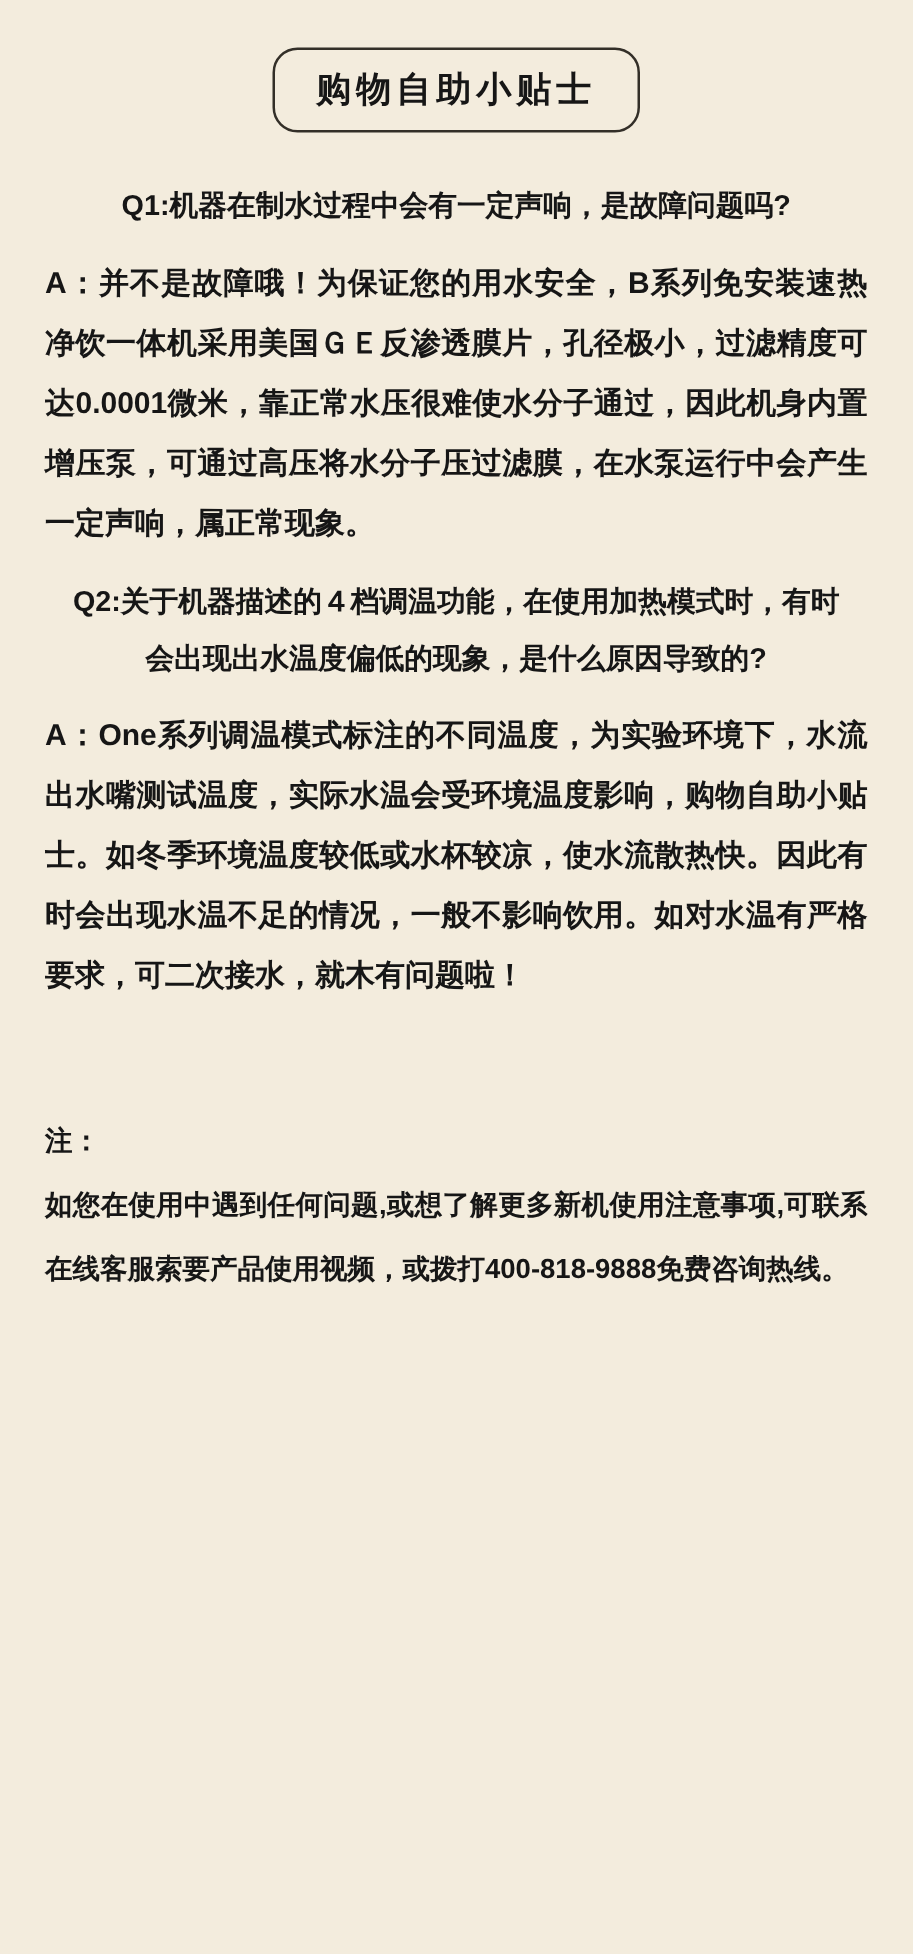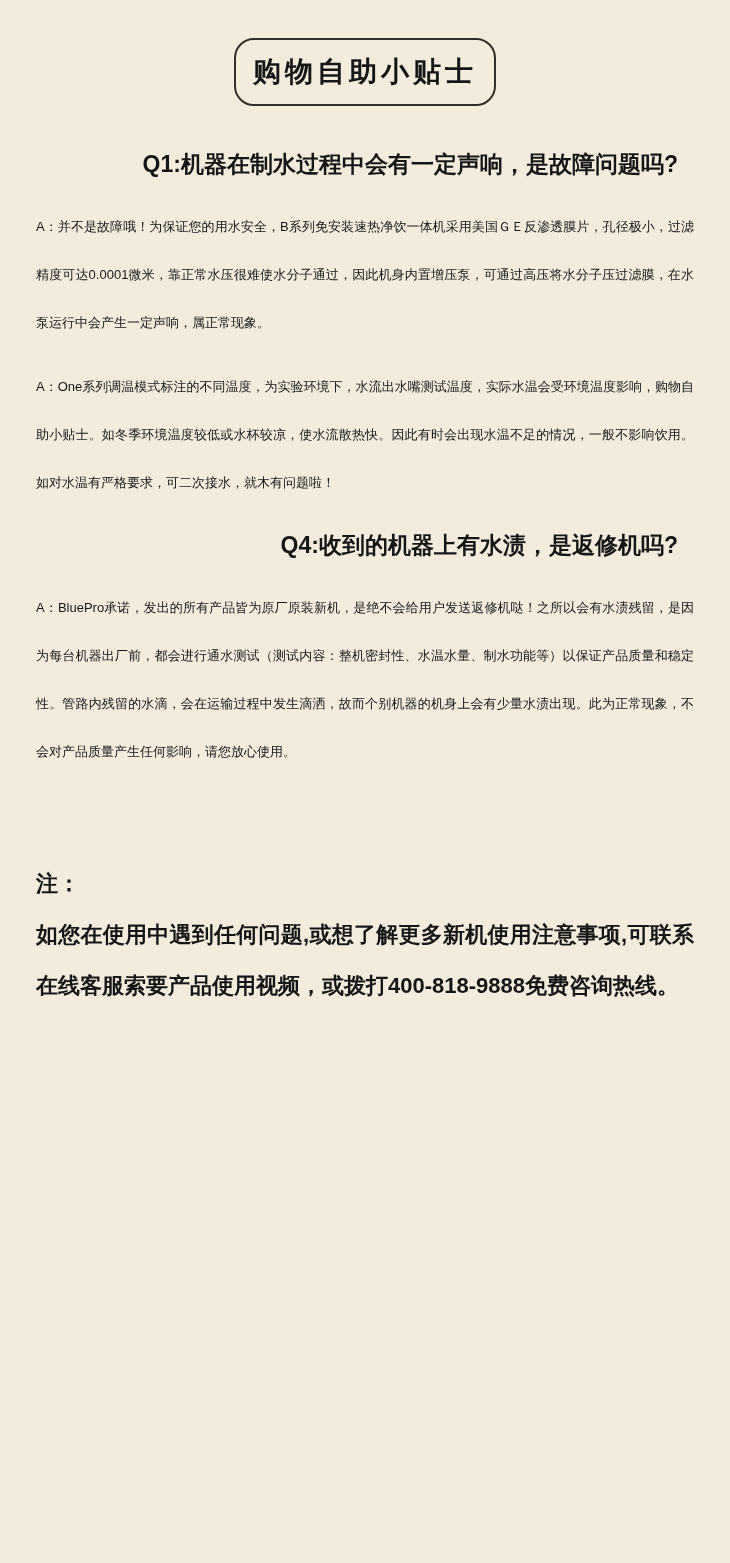--- a/index.html
+++ b/index.html
@@ -14,21 +14,21 @@
     font-family: "Liberation Sans", "DejaVu Sans", sans-serif;
     overflow: hidden;
   }
   .page {
     width: 730px;
     height: 1563px;
     box-sizing: border-box;
   }
   .title-box {
     margin: 38px auto 0 auto;
-    width: 262px;
+    width: 294px;
     height: 68px;
     border: 2px solid #332f28;
     border-radius: 20px;
     display: flex;
     align-items: center;
     justify-content: center;
     box-sizing: border-box;
   }
   .title-box span {
     font-size: 28px;
@@ -43,26 +43,26 @@
     margin-top: 36px;
   }
   .faq {
     margin-top: 16px;
   }
   .faq h2 {
     margin: 16px;
     font-size: 23px;
     font-weight: 700;
     line-height: 45px;
-    text-align: right;
+    text-align: center;
   }
   .faq p {
     margin: 2px 0 0 0;
-    font-size: 13px;
-    font-weight: 400;
+    font-size: 24px;
+    font-weight: 700;
     line-height: 48px;
     text-align: justify;
     text-justify: inter-ideograph;
   }
   .note {
     margin-top: 82px;
   }
   .note .note-label {
     font-size: 22px;
     font-weight: 700;
@@ -87,28 +87,25 @@
   </div>
 
   <div class="content">
 
     <section class="faq">
       <h2>Q1:机器在制水过程中会有一定声响，是故障问题吗?</h2>
       <p>A：并不是故障哦！为保证您的用水安全，B系列免安装速热净饮一体机采用美国ＧＥ反渗透膜片，孔径极小，过滤精度可达0.0001微米，靠正常水压很难使水分子通过，因此机身内置增压泵，可通过高压将水分子压过滤膜，在水泵运行中会产生一定声响，属正常现象。</p>
     </section>
 
     <section class="faq">
+      <h2>Q2:关于机器描述的４档调温功能，在使用加热模式时，有时会出现出水温度偏低的现象，是什么原因导致的?</h2>
       <p>A：One系列调温模式标注的不同温度，为实验环境下，水流出水嘴测试温度，实际水温会受环境温度影响，购物自助小贴士。如冬季环境温度较低或水杯较凉，使水流散热快。因此有时会出现水温不足的情况，一般不影响饮用。如对水温有严格要求，可二次接水，就木有问题啦！</p>
     </section>
 
 
-    <section class="faq">
-      <h2>Q4:收到的机器上有水渍，是返修机吗?</h2>
-      <p>A：BluePro承诺，发出的所有产品皆为原厂原装新机，是绝不会给用户发送返修机哒！之所以会有水渍残留，是因为每台机器出厂前，都会进行通水测试（测试内容：整机密封性、水温水量、制水功能等）以保证产品质量和稳定性。管路内残留的水滴，会在运输过程中发生滴洒，故而个别机器的机身上会有少量水渍出现。此为正常现象，不会对产品质量产生任何影响，请您放心使用。</p>
-    </section>
 
     <div class="note">
       <div class="note-label">注：</div>
       <p class="note-body">如您在使用中遇到任何问题,或想了解更多新机使用注意事项,可联系在线客服索要产品使用视频，或拨打400-818-9888免费咨询热线。</p>
     </div>
 
   </div>
 </div>
 
 </body></html>

